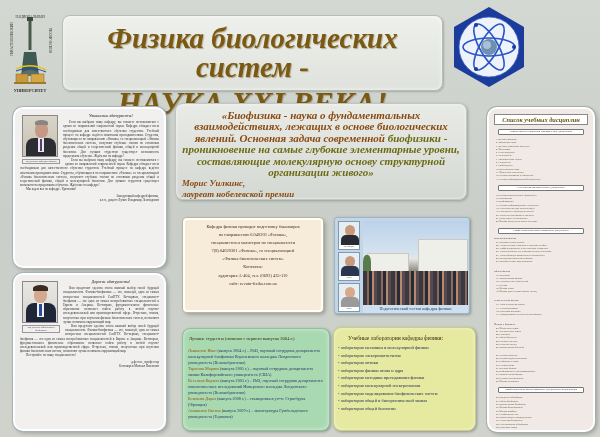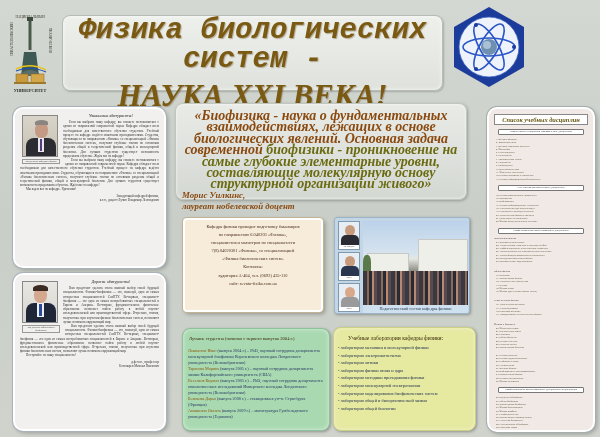--- a/index.html
+++ b/index.html
@@ -21,21 +21,21 @@
     box-shadow: inset 0 0 4px rgba(255,255,255,.8), 1px 1px 2px rgba(0,0,0,.2);
     text-align: center;
   }
   .title-line {
     font-family: "Liberation Serif", serif;
     font-style: italic; font-weight: bold;
     color: #7a5a12;
     text-shadow: 1px 1px 1px rgba(80,50,0,.35);
     line-height: 1;
   }
-  .title-line.l1 { font-size: 29px; margin-top: 0; font-family: Liberation Mono, monospace; }
+  .title-line.l1 { font-size: 29px; margin-top: 8px; }
   .title-line.l2 { font-size: 31px; margin-top: 6px; }
   .logo-right { left: 450px; top: 5px; width: 78px; height: 84px; }
 
   
   .letter-panel {
     background: #f2f0ee;
     border: 2px solid #ffffff;
     border-radius: 10px;
     box-shadow: 0 0 0 1px #a9b3b9, 2px 2px 4px rgba(0,0,0,.25);
     padding: 4px 5px;
@@ -61,21 +61,21 @@
   
   .quote-box {
     left: 175px; top: 103px; width: 292px; height: 97px;
     border-radius: 8px;
     background: linear-gradient(180deg, #e9ebe7 0%, #d4d8d3 100%);
     border: 1px solid #c1c6bf;
     box-shadow: 1px 1px 3px rgba(0,0,0,.25), inset 0 0 3px rgba(255,255,255,.9);
     padding: 6px 6px;
     font-style: italic; font-weight: bold;
   }
-  .quote-text { color: #6b6b12; font-size: 14px; line-height: 11.4px; text-align: center; }
+  .quote-text { color: #6b6b12; font-size: 11px; line-height: 11.4px; text-align: center; }
   .quote-text .hl { color: #8a4a10; }
   .quote-author { color: #8a4a10; font-size: 8.8px; line-height: 11px; }
 
   
   .info-box {
     left: 183px; top: 218px; width: 140px; height: 94px;
     background: #f6ecd9;
     border: 2px solid #fff;
     border-radius: 4px;
     box-shadow: 0 0 0 1px #c4b393, 2px 2px 4px rgba(0,0,0,.3);
@@ -224,21 +224,21 @@
   <div class="letter-sign">д.ф.-м.н., профессор</div>
   <div class="letter-sign" style="margin-top:0">Богатырев Михаил Павлович</div>
 </div>
 
 <div class="abs quote-box">
   <div class="quote-text">
     <span class="hl">«Биофизика - наука о фундаментальных взаимодействиях, лежащих в основе биологических явлений. Основная задача современной</span>
     <span>биофизики - проникновение на самые глубокие элементарные уровни, составляющие молекулярную основу структурной организации живого»</span>
   </div>
   <div class="quote-author">Морис Уилкинс,</div>
-  <div class="quote-author">лауреат нобелевской доцент</div>
+  <div class="quote-author">лауреат нобелевской премии</div>
 </div>
 
 <div class="abs info-box">
   <div>Кафедра физики проводит подготовку бакалавров</div>
   <div>по направлению 6.040203 «Физика»,</div>
   <div>специалистов и магистров по специальности</div>
   <div>7(8).04020301 «Физика», со специализацией</div>
   <div>«Физика биологических систем»</div>
   <div>Контакты:</div>
   <div>аудитория А-404, тел. (0692) 435-110</div>

